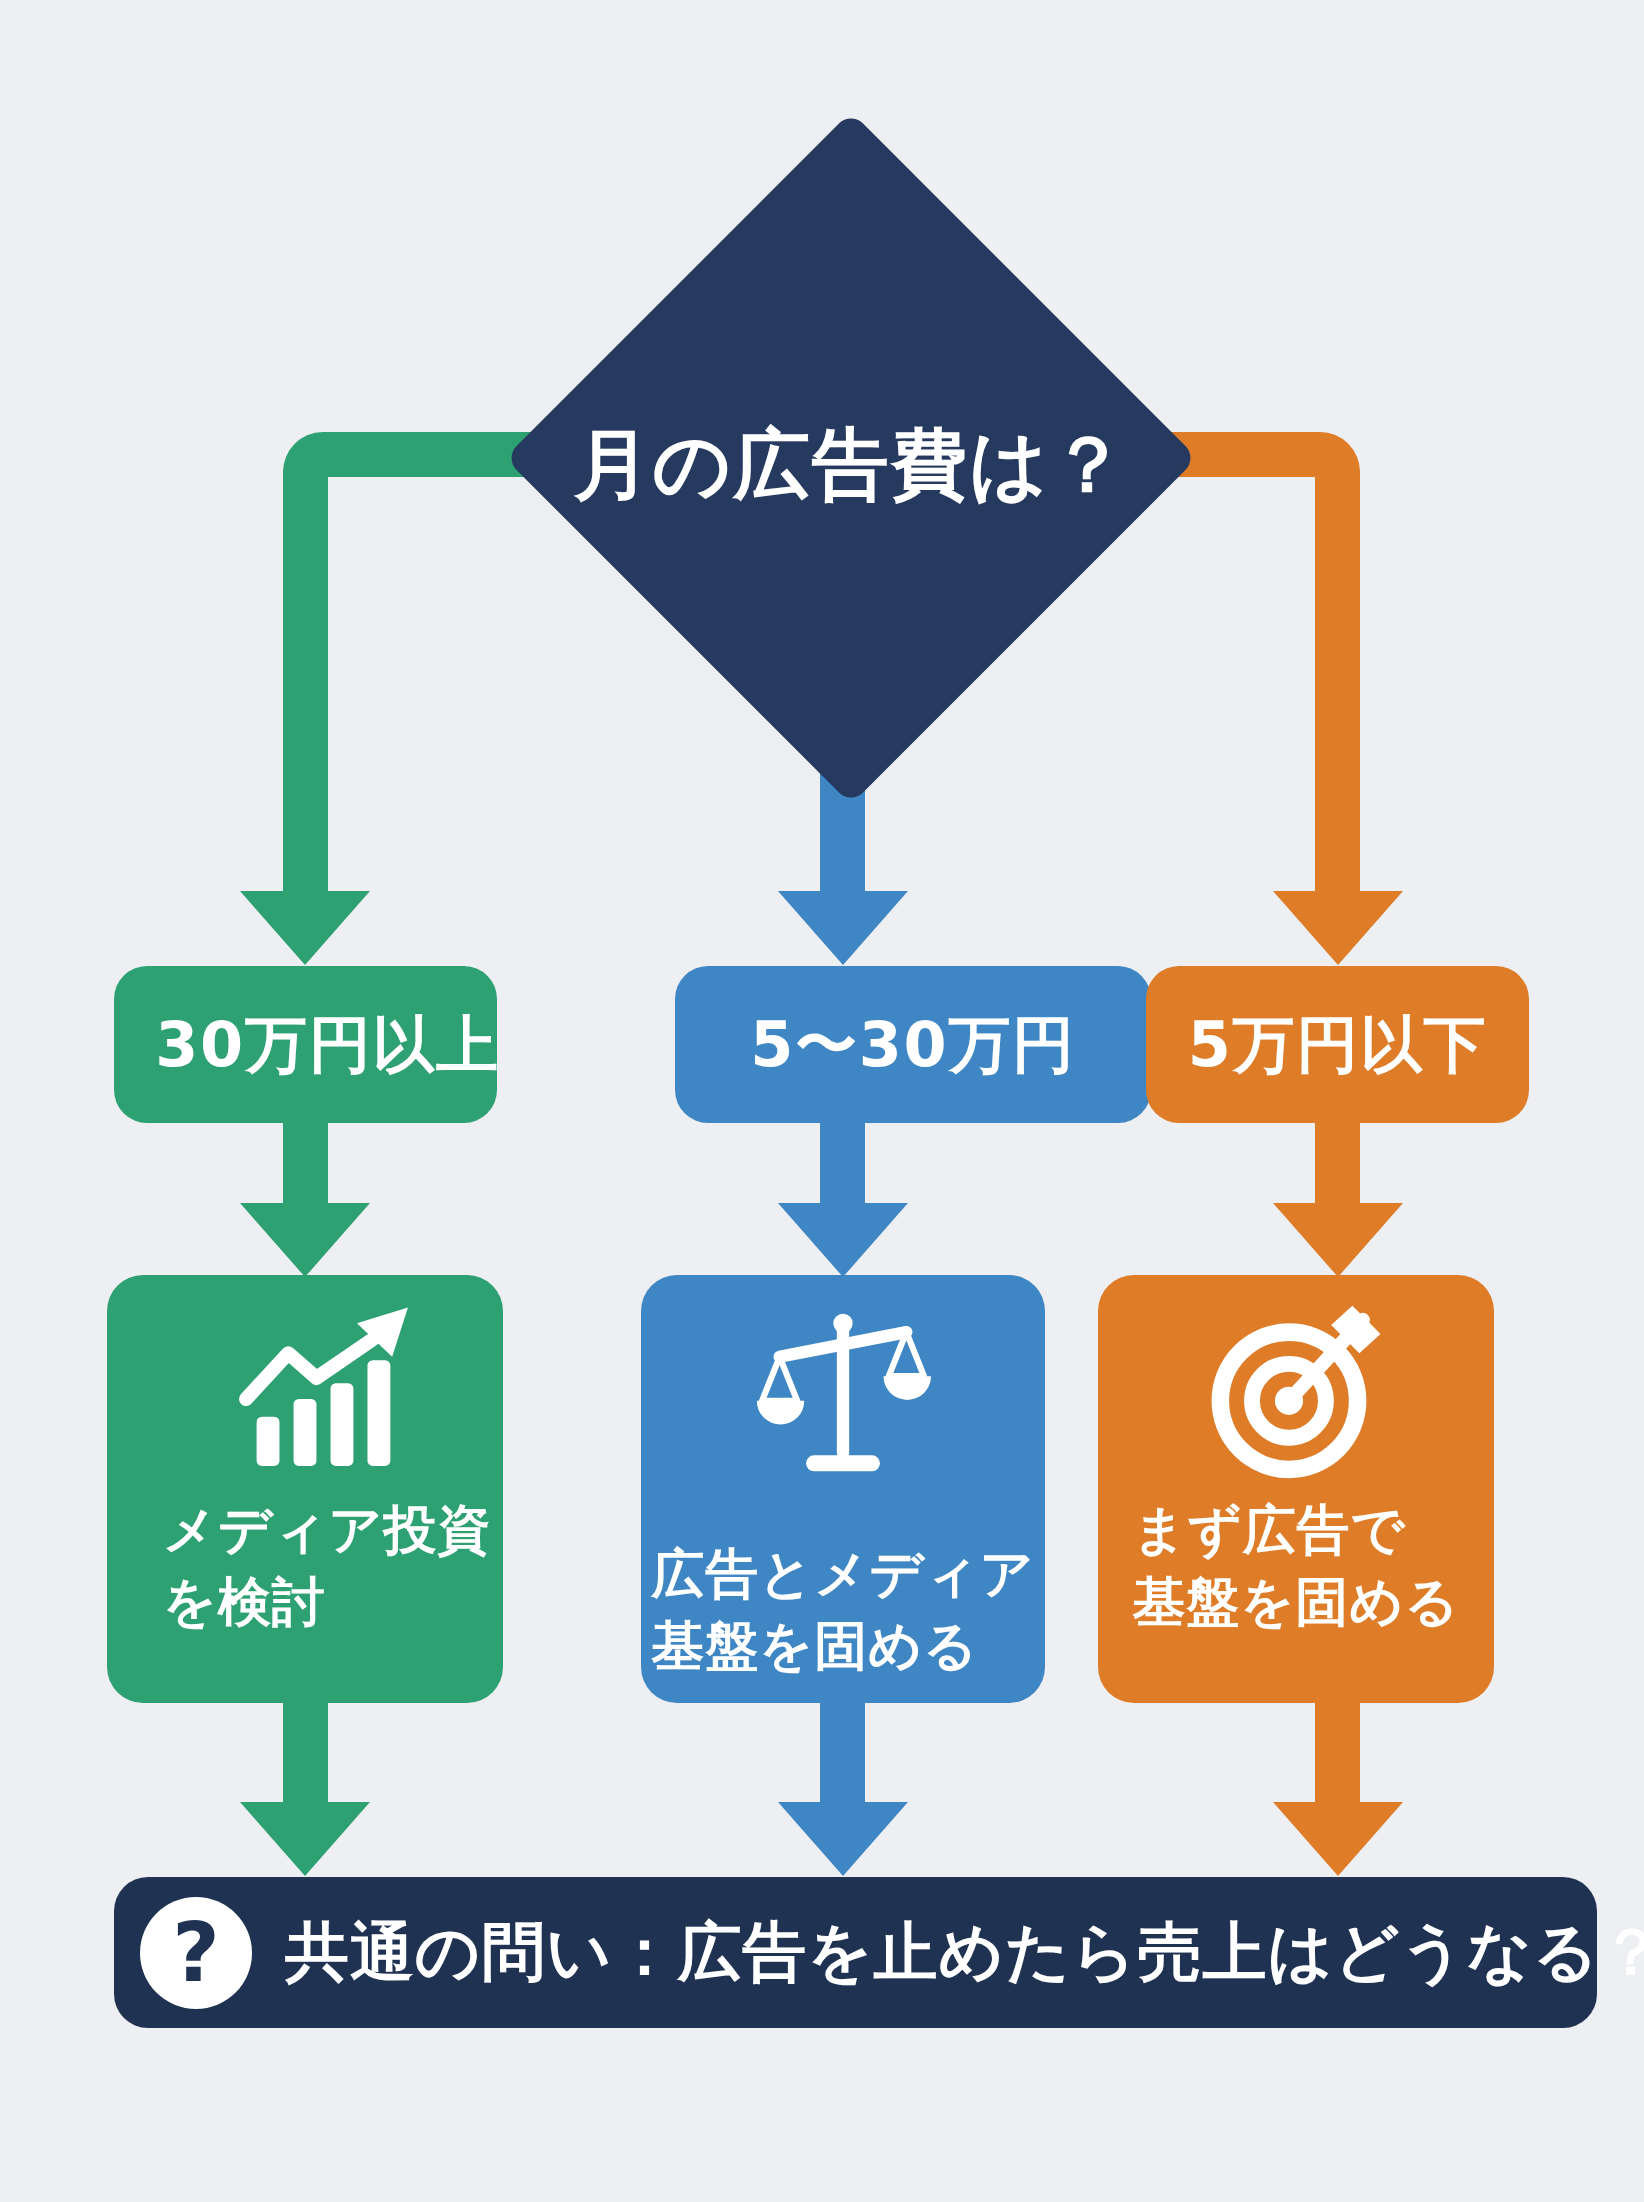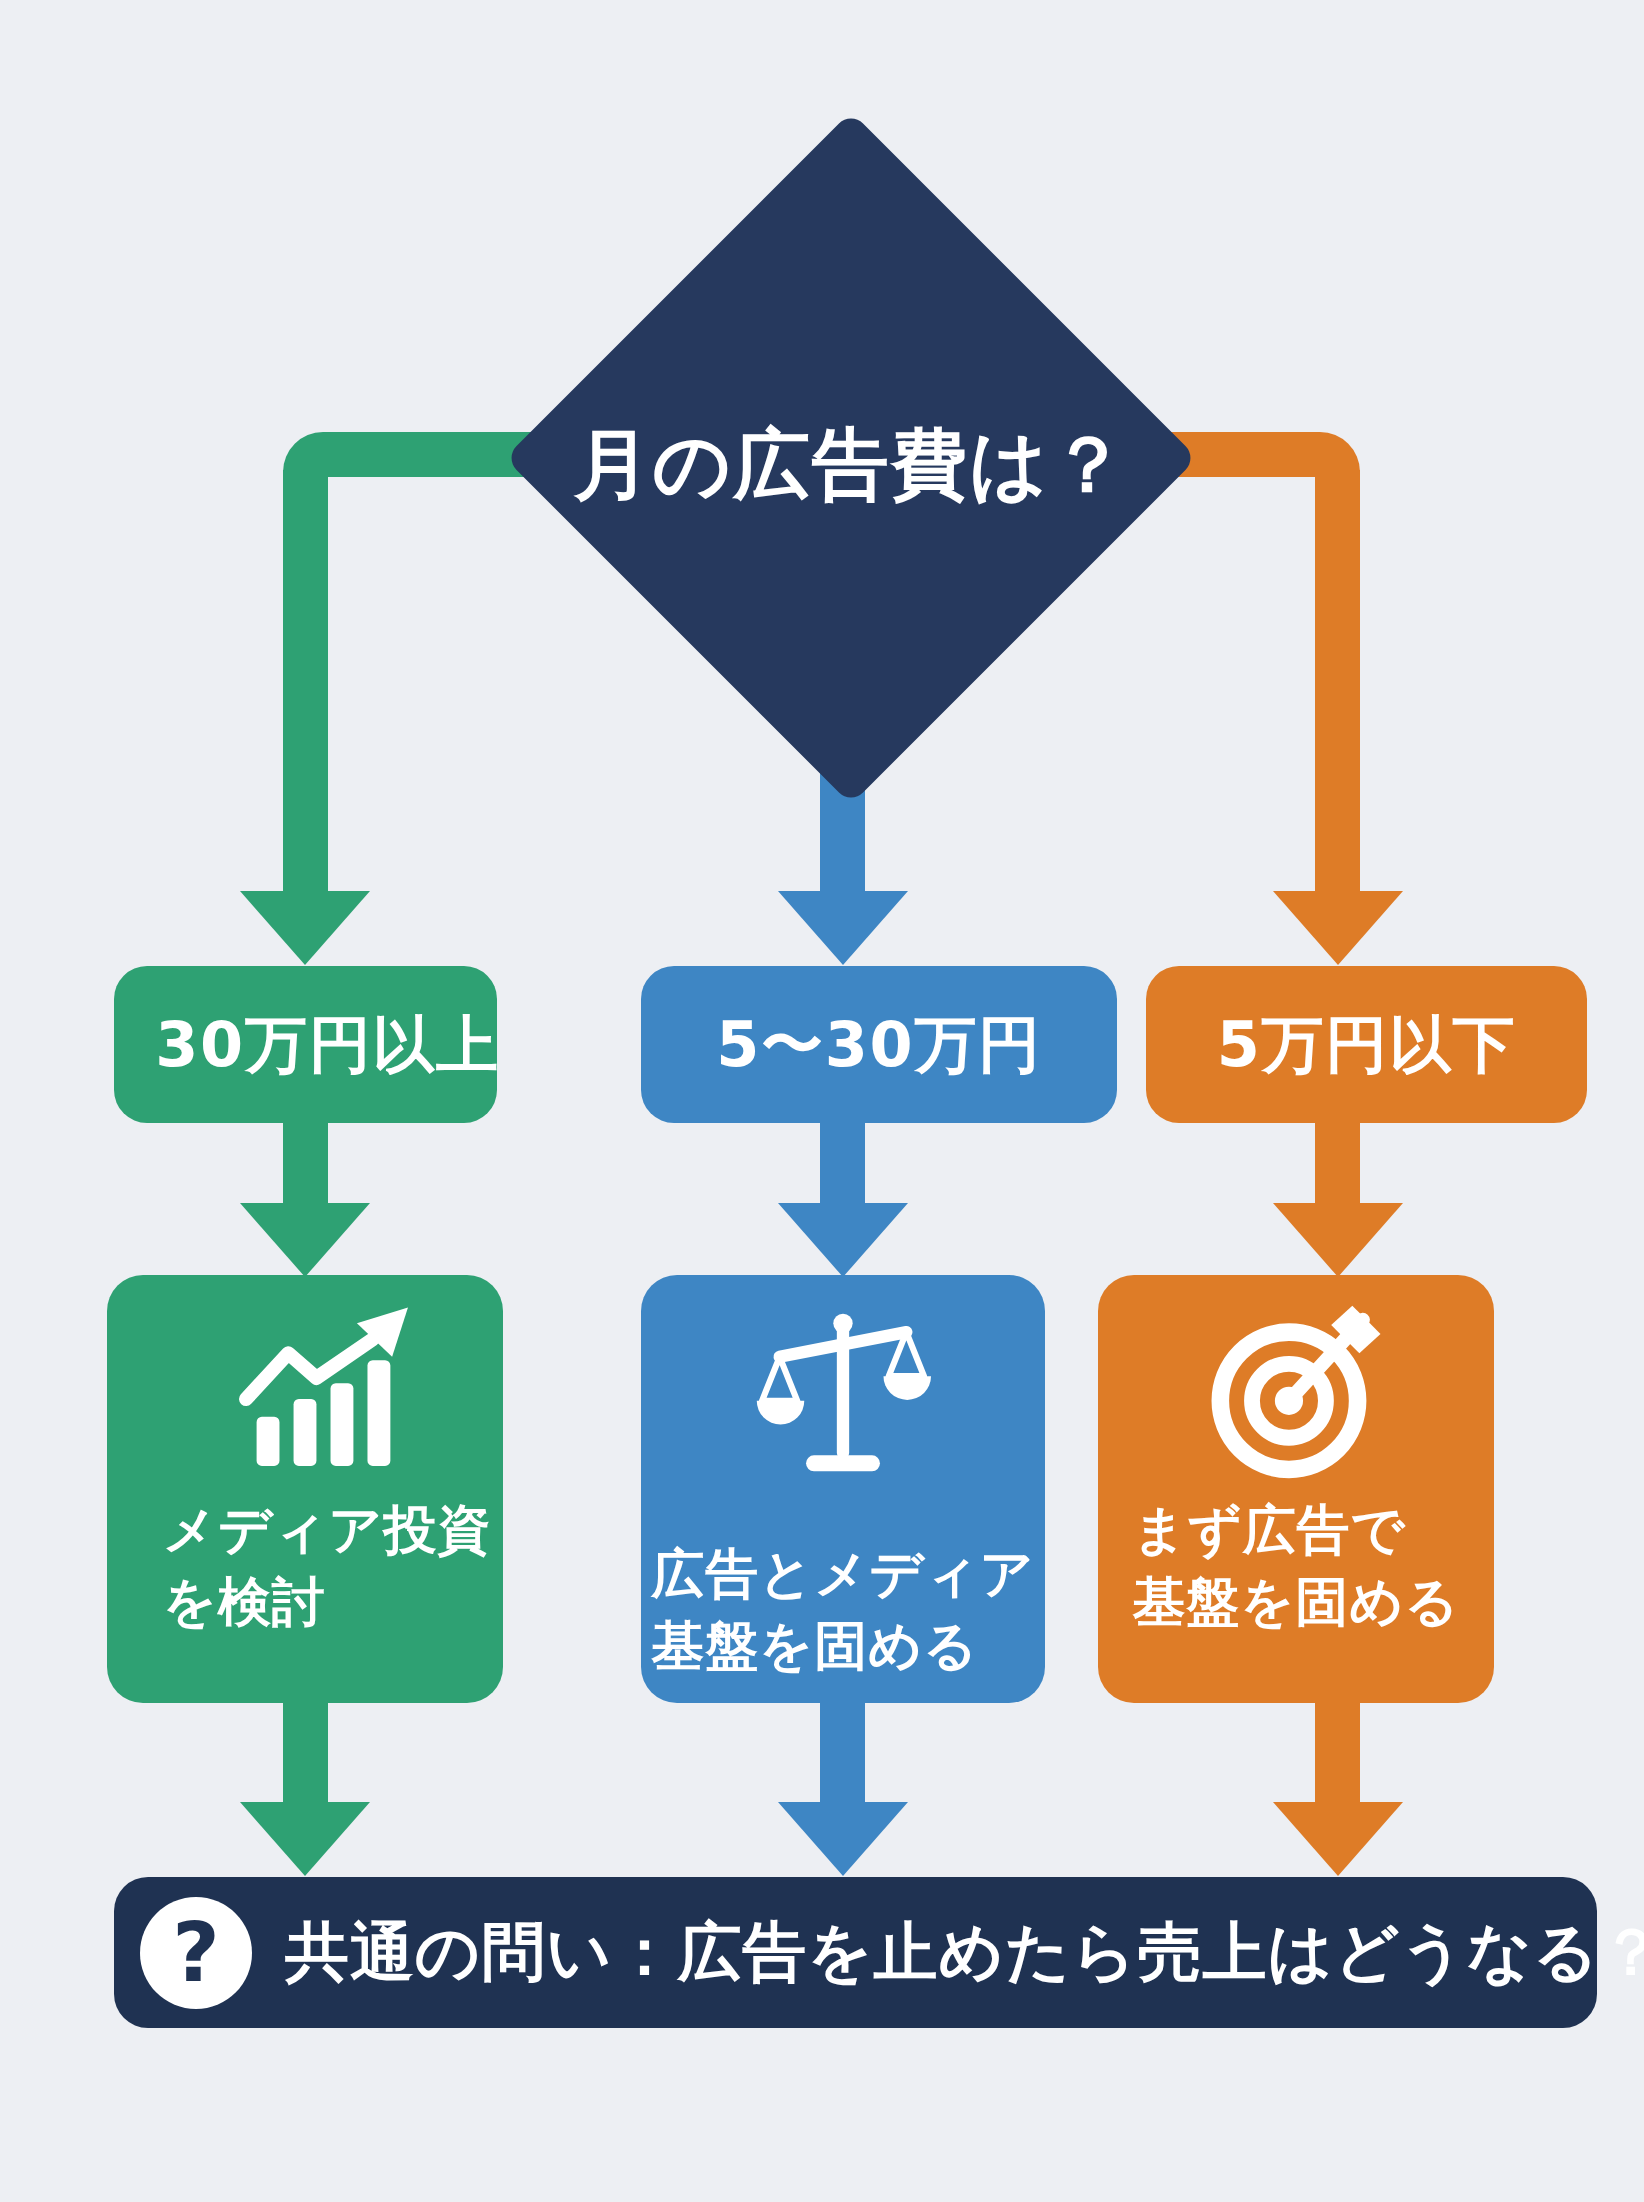--- a/index.html
+++ b/index.html
@@ -120,24 +120,24 @@
 
   <div class="bar blue-bg" style="left:786px;top:568px;width:45px;height:327px;"></div>
   <div class="head blue-h" style="left:744px;top:891px;"></div>
 
   <div class="diamond"></div>
   <div class="diamond-label">月の広告費は？</div>
 
   <div class="cond green-bg" style="left:80px;width:383px;">
     <span>30万円以上</span>
   </div>
-  <div class="cond blue-bg" style="left:607px;width:476px;justify-content:center;">
+  <div class="cond blue-bg" style="left:641px;width:476px;justify-content:center;">
     <span>5〜30万円</span>
   </div>
-  <div class="cond orange-bg" style="left:1112px;width:441px;">
+  <div class="cond orange-bg" style="left:1112px;width:383px;">
     <span>5万円以下</span>
   </div>
 
   <div class="bar green-bg" style="left:249px;top:1121px;width:45px;height:86px;"></div>
   <div class="head green-h" style="left:206px;top:1203px;"></div>
   <div class="bar blue-bg" style="left:786px;top:1121px;width:45px;height:86px;"></div>
   <div class="head blue-h" style="left:744px;top:1203px;"></div>
   <div class="bar orange-bg" style="left:1281px;top:1121px;width:45px;height:86px;"></div>
   <div class="head orange-h" style="left:1239px;top:1203px;"></div>
 

